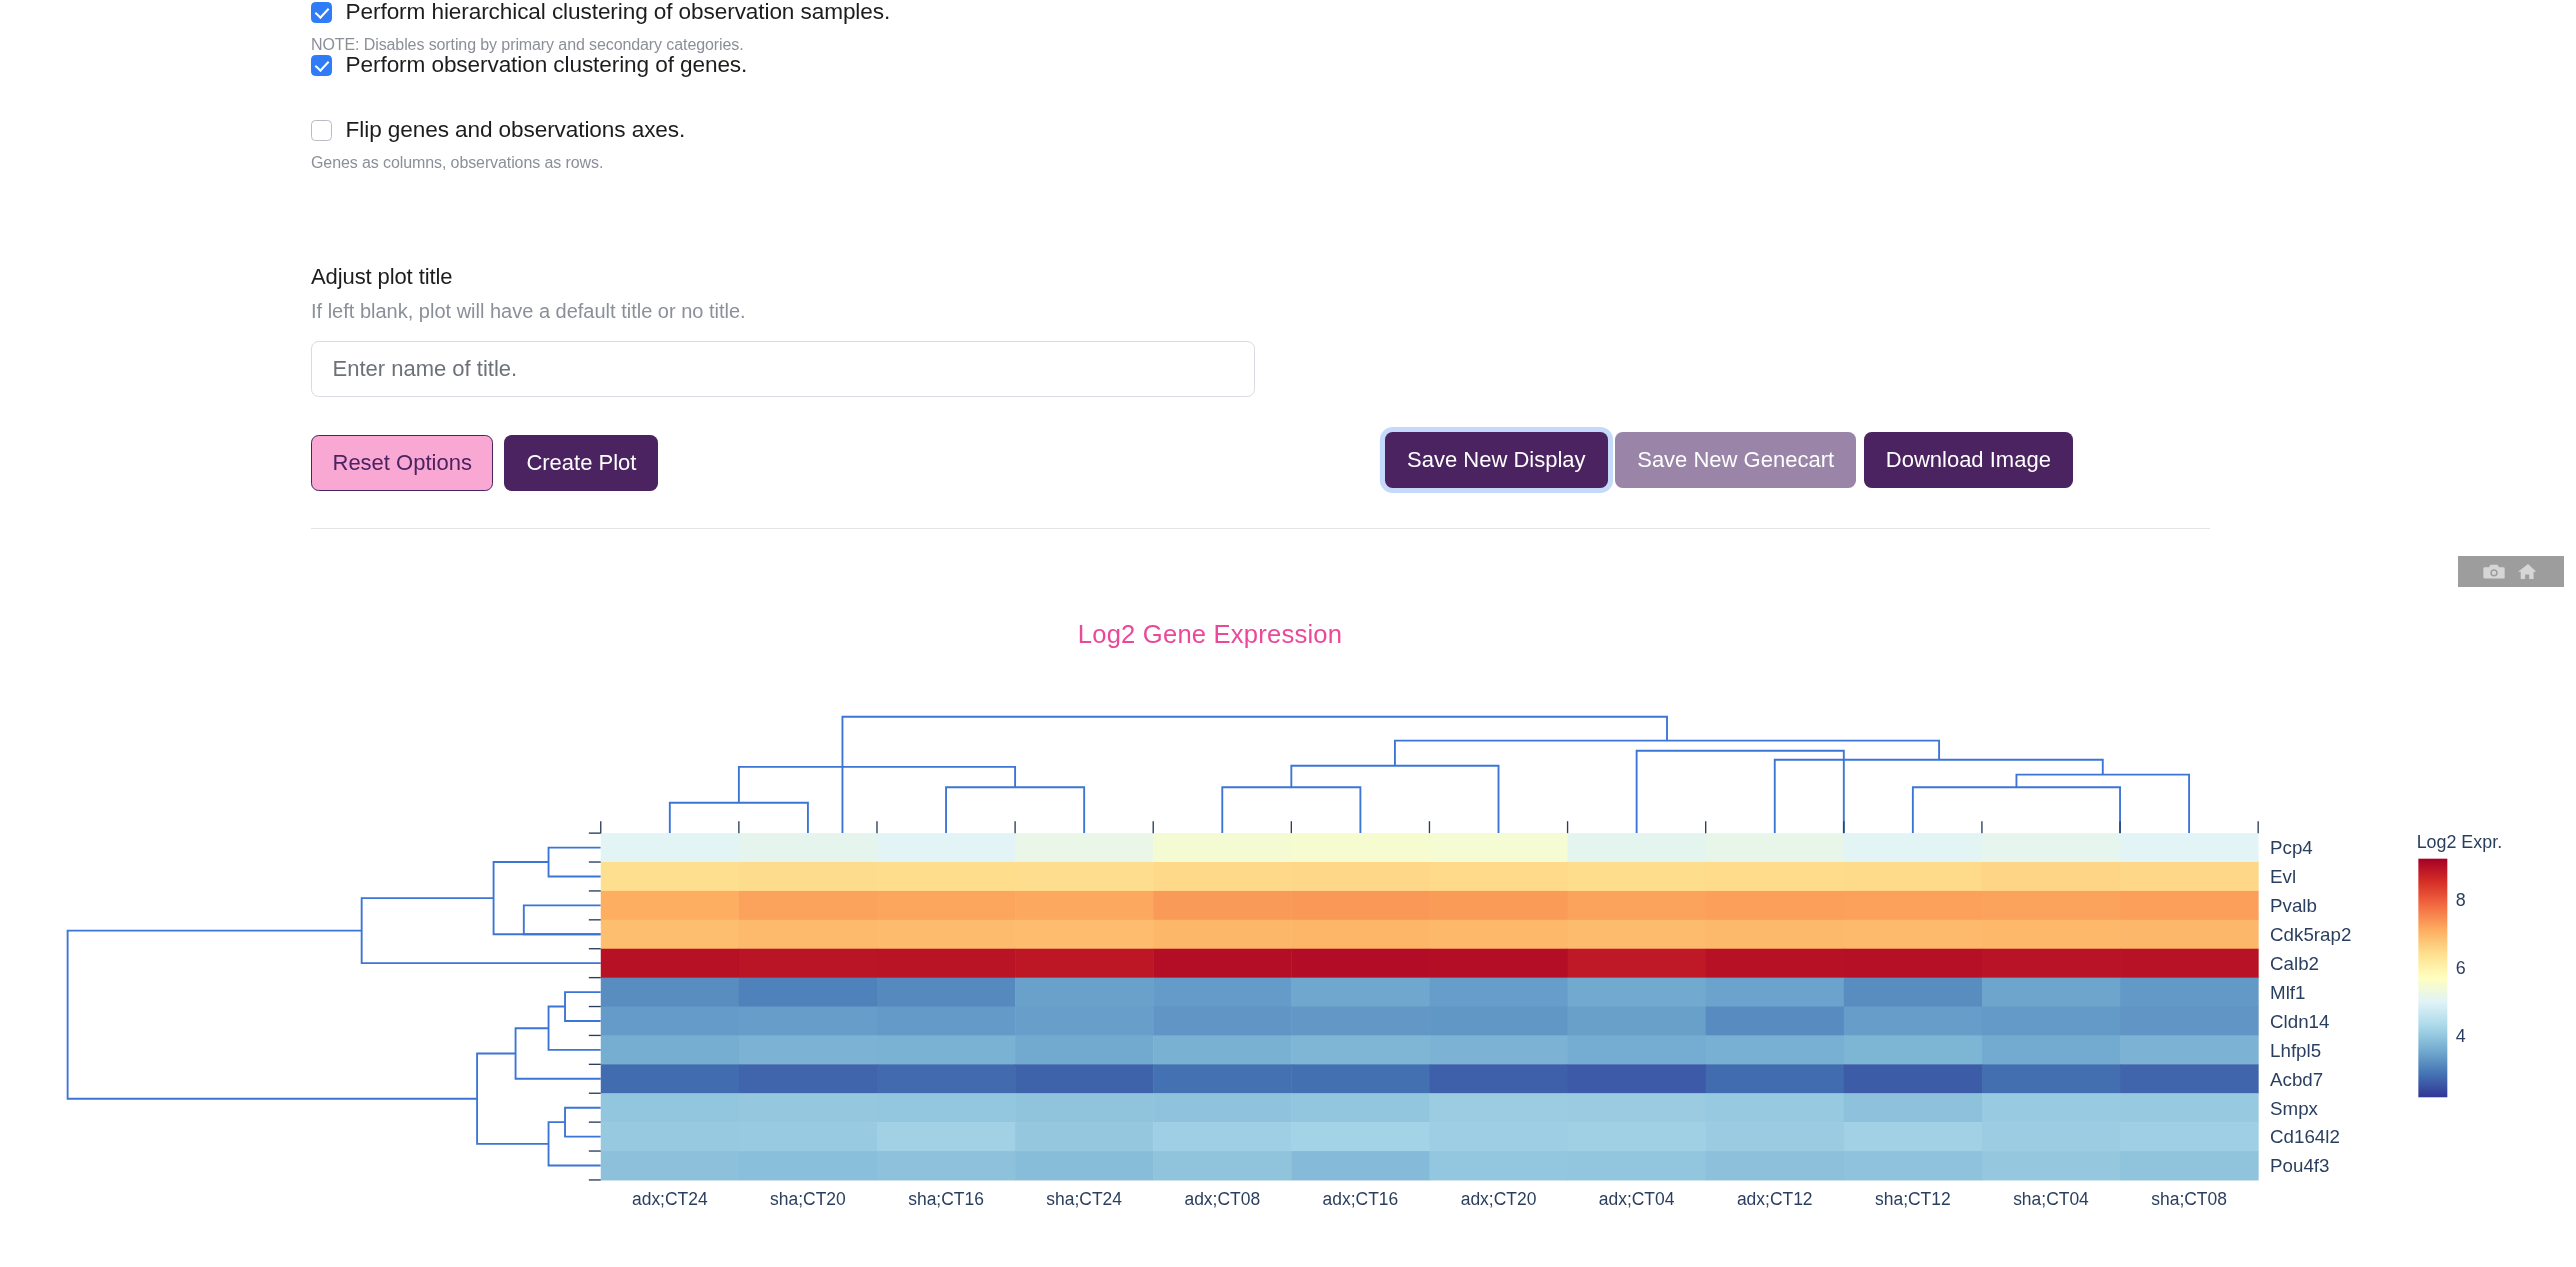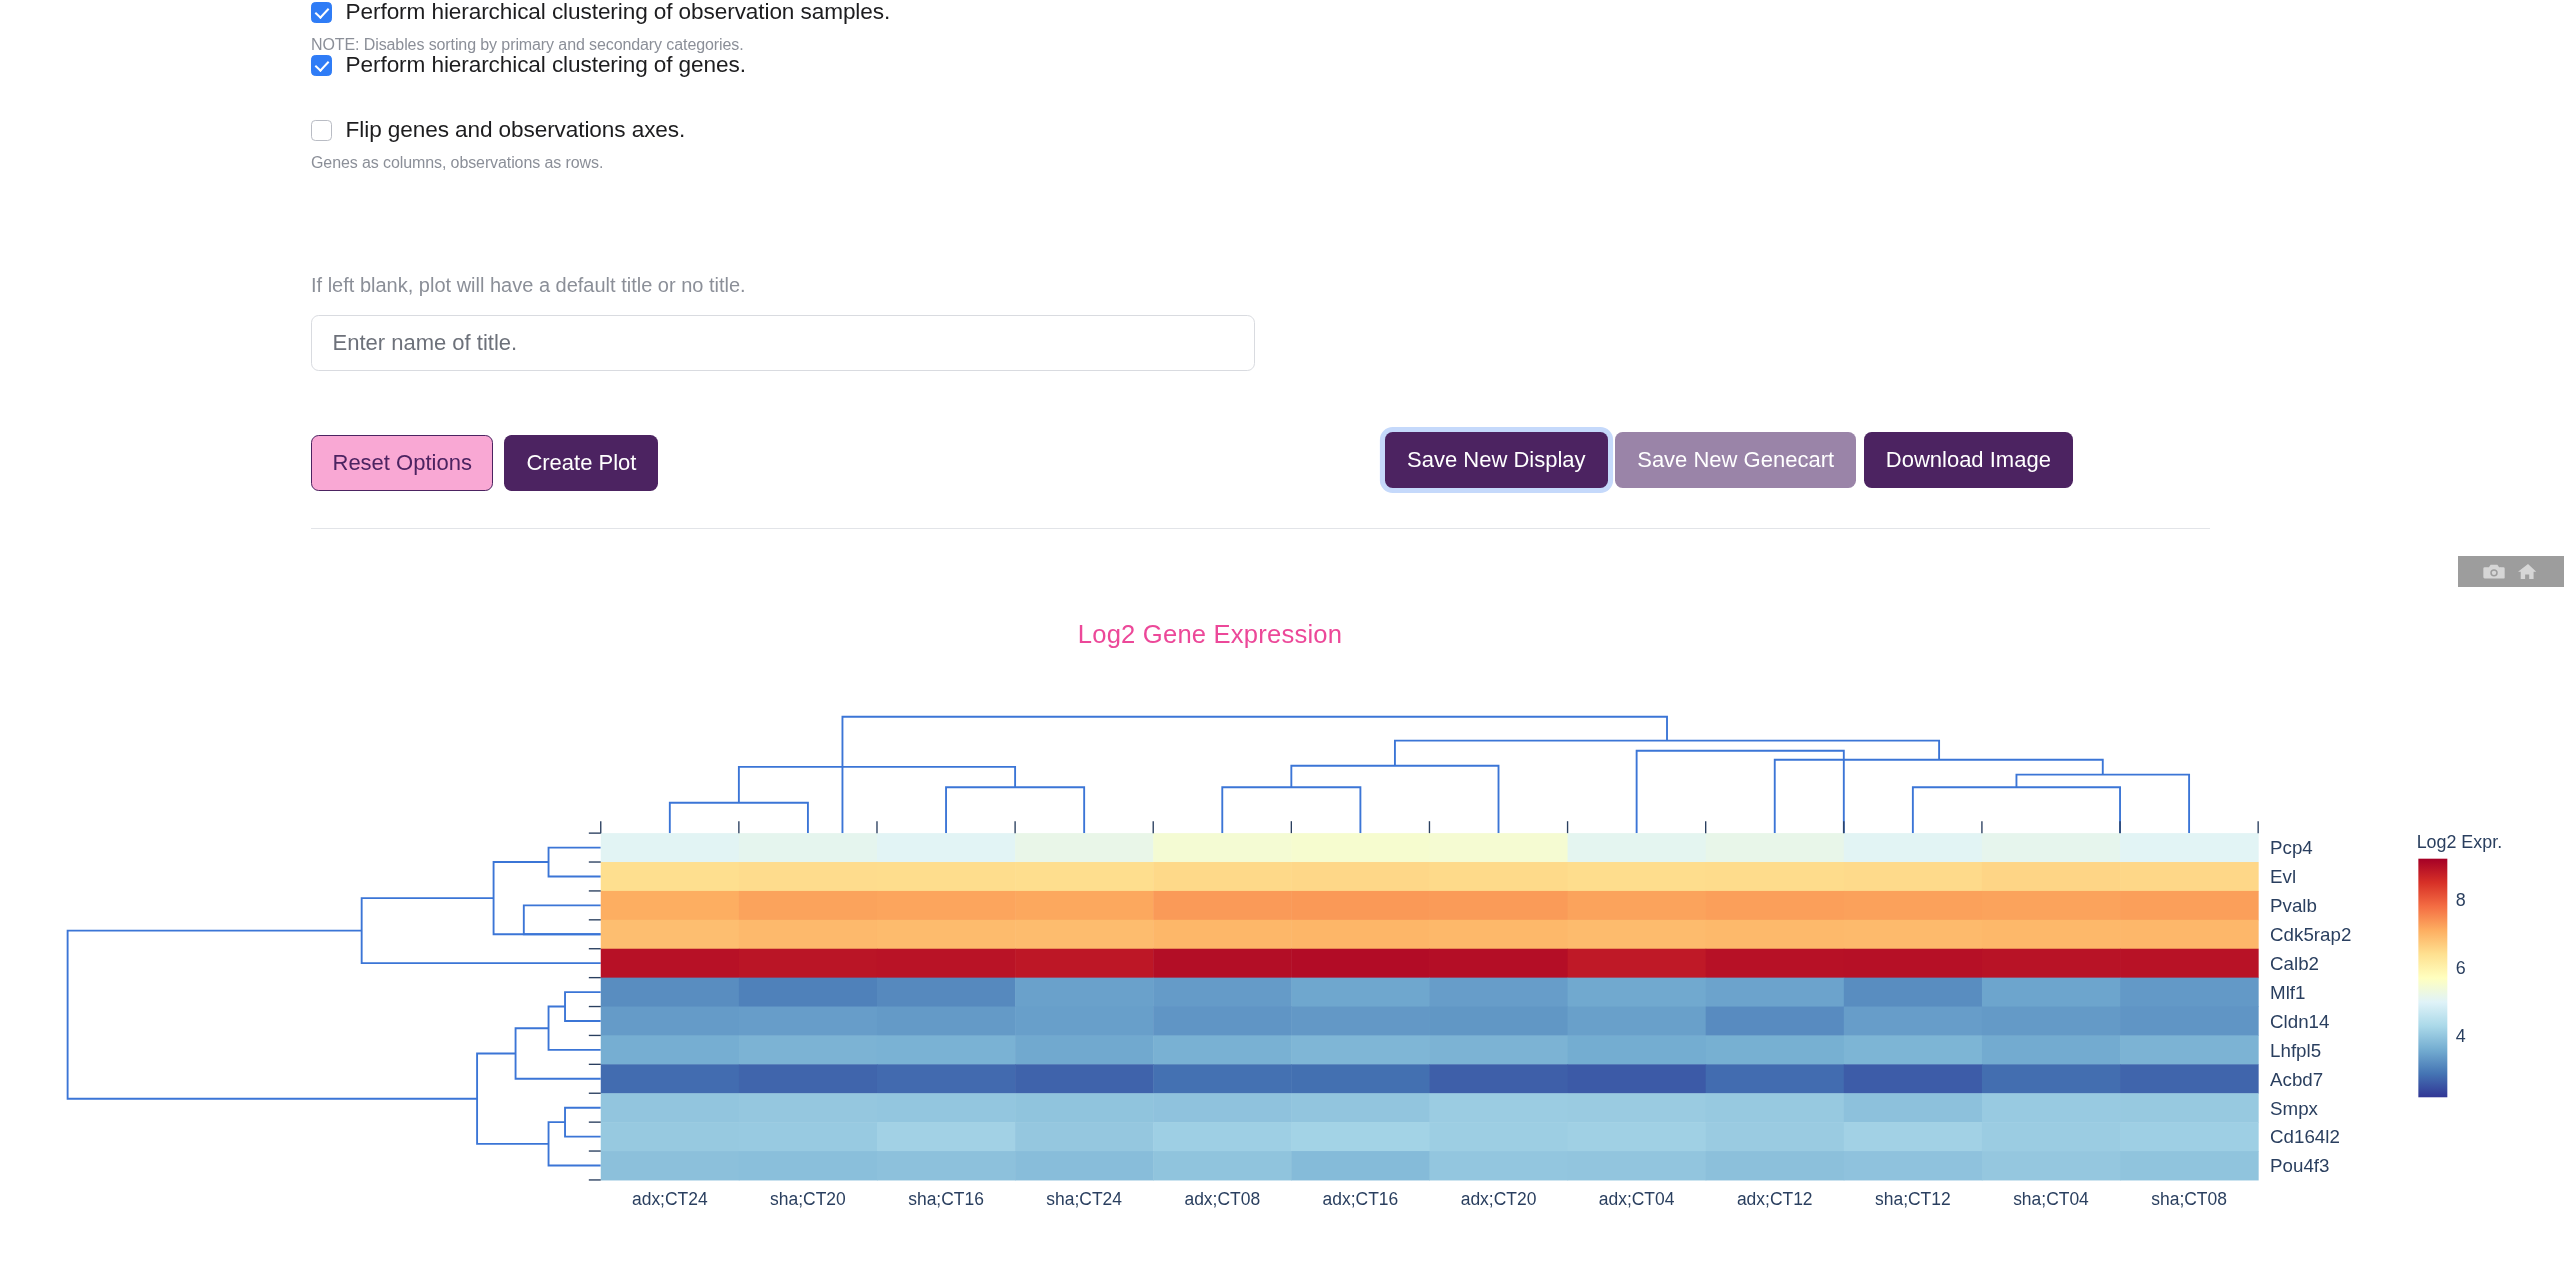--- a/index.html
+++ b/index.html
@@ -130,33 +130,34 @@
       <div class="chk-row">
         <span class="chk-box checked"></span>
         <span class="chk-label">Perform hierarchical clustering of observation samples.</span>
       </div>
       <div class="note">NOTE: Disables sorting by primary and secondary categories.</div>
     </div>
 
     <div style="position:absolute; left:0; top:53px;">
       <div class="chk-row">
         <span class="chk-box checked"></span>
-        <span class="chk-label">Perform hierarchical clustering of genes.</span>
+        <span class="chk-label">Perform observation clustering of genes.</span>
       </div>
     </div>
 
     <div style="position:absolute; left:0; top:118px;">
       <div class="chk-row">
         <span class="chk-box"></span>
         <span class="chk-label">Flip genes and observations axes.</span>
       </div>
       <div class="note">Genes as columns, observations as rows.</div>
     </div>
 
     <div style="position:absolute; left:0; top:264px;">
+      <div class="field-title">Adjust plot title</div>
       <div class="field-help">If left blank, plot will have a default title or no title.</div>
       <input class="title-input" type="text" placeholder="Enter name of title." style="">
     </div>
   </div>
 
   <div class="row-left-btns">
     <button class="btn btn-outline">Reset Options</button>
     <button class="btn btn-solid">Create Plot</button>
   </div>
 

